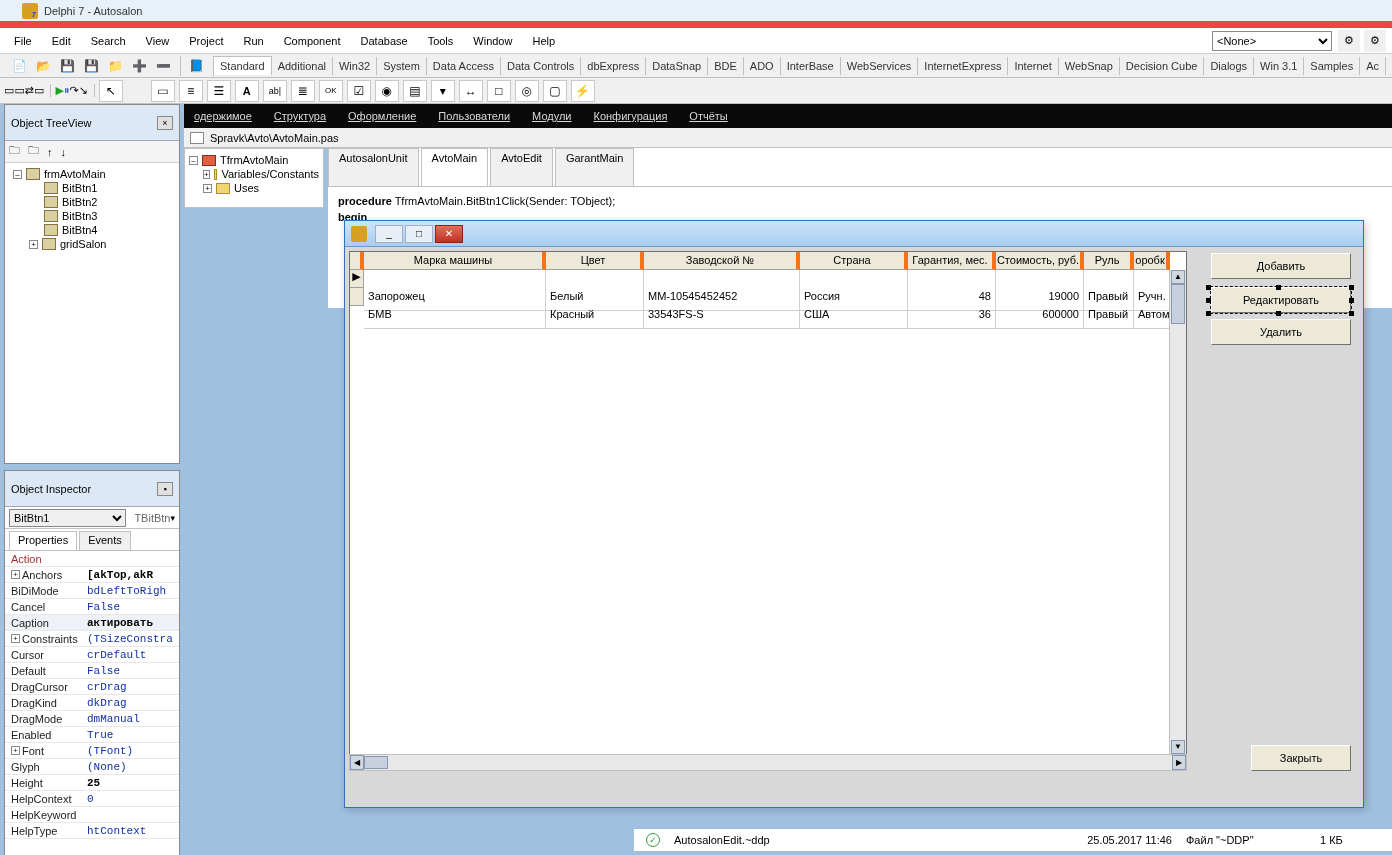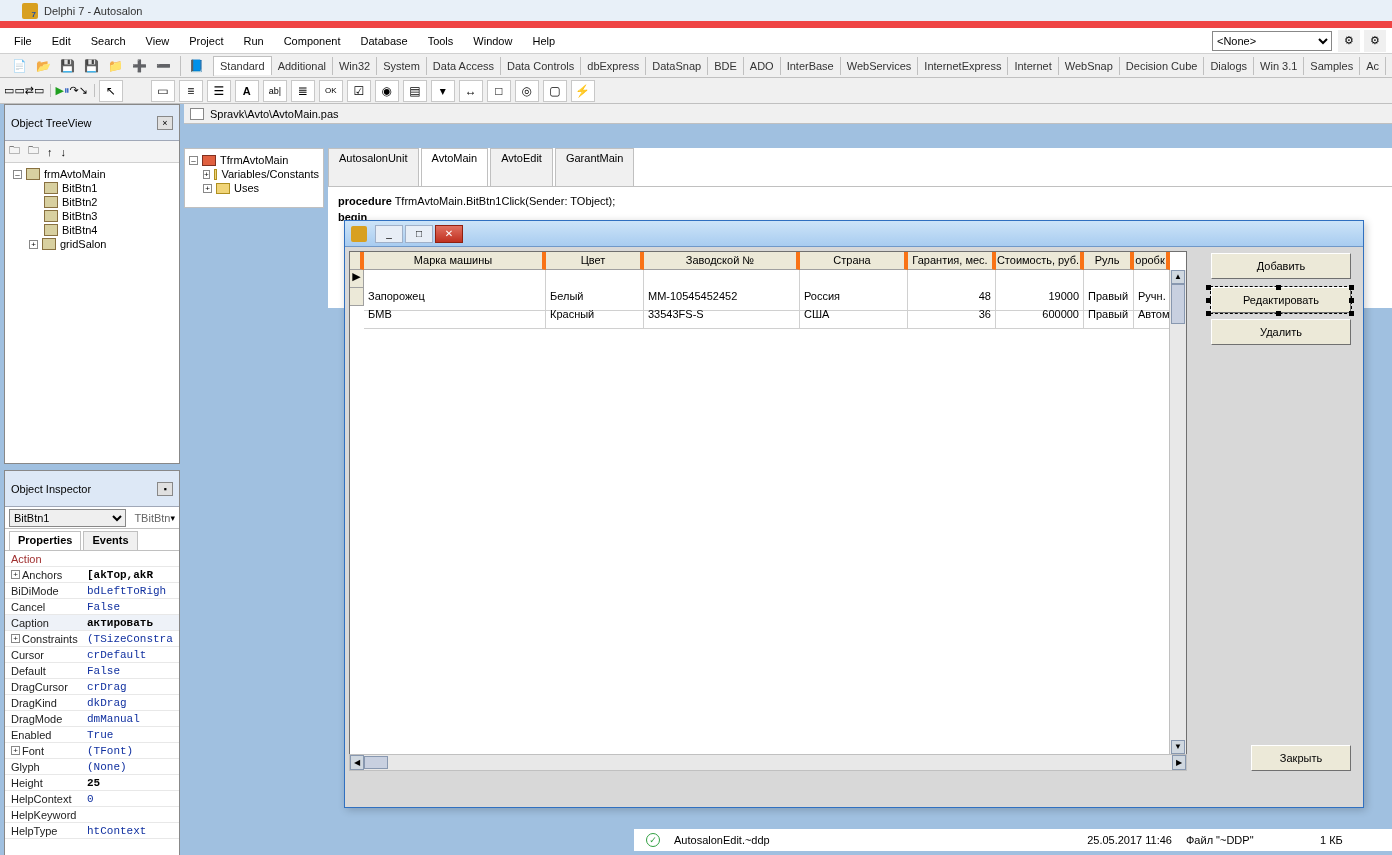--- a/index.html
+++ b/index.html
@@ -33,21 +33,21 @@
 .tree-tb { height: 22px; background: #f4f4f4; border-bottom: 1px solid #d0d0d0; display: flex; align-items: center; padding: 0 4px; gap: 8px; }
 .tree-body { padding: 4px; }
 .tree-node { padding: 1px 0 1px 20px; display: flex; align-items: center; gap: 4px; }
 .tree-node.root { padding-left: 4px; }
 .tree-node .sq { width: 9px; height: 9px; border: 1px solid #888; display: inline-flex; align-items: center; justify-content: center; font-size: 8px; line-height: 7px; }
 .tree-node .ficon { width: 14px; height: 12px; background: #d8d0a0; border: 1px solid #887040; }
 
 .obj-insp { position: absolute; left: 4px; top: 366px; width: 176px; height: 486px; background: #fff; border: 1px solid #888; }
 .insp-sel { height: 22px; border-bottom: 1px solid #c0c0c0; display: flex; align-items: center; padding: 0 4px; }
 .insp-sel select { flex: 1; border: 1px solid #888; height: 18px; font-size: 11px; }
-.insp-tabs { height: 22px; display: flex; border-bottom: 1px solid #c0c0c0; padding-top: 2px; padding-left: 4px; font-weight: bold; }
+.insp-tabs { height: 22px; display: flex; border-bottom: 1px solid #c0c0c0; padding-top: 2px; padding-left: 4px; }
 .insp-tabs .t { padding: 2px 8px; border: 1px solid #c0c0c0; border-bottom: none; margin-right: 2px; background: #f0f0f0; }
 .insp-tabs .t.active { background: #fff; }
 .insp-grid { overflow-y: auto; height: calc(100% - 64px); }
 .insp-row { display: flex; height: 16px; align-items: center; border-bottom: 1px solid #e8e8e8; }
 .insp-row .k { width: 78px; padding-left: 6px; color: #222; display: flex; align-items: center; gap: 2px; }
 .insp-row .k.red { color: #a03030; }
 .insp-row .k .exp { width: 9px; height: 9px; border: 1px solid #888; font-size: 8px; line-height: 7px; text-align: center; }
 .insp-row .v { flex: 1; padding-left: 4px; color: #1030a0; overflow: hidden; white-space: nowrap; font-family: Liberation Mono, monospace; }
 .insp-row .v.bold { font-weight: bold; color: #000; }
 .insp-row.hl { background: #eef2f8; }
@@ -321,20 +321,29 @@
           <div class="v"></div>
         </div>
         <div class="insp-row">
           <div class="k">HelpType</div>
           <div class="v">htContext</div>
         </div>
       </div>
   </div>
 
   <div class="main-area">
+    <div class="black-menu" id="black-menu">
+        <span>одержимое</span>
+        <span>Структура</span>
+        <span>Оформление</span>
+        <span>Пользователи</span>
+        <span>Модули</span>
+        <span>Конфигурация</span>
+        <span>Отчёты</span>
+      </div>
     <div class="path-bar">
       <span class="ficon"></span>
       <span>Spravk\Avto\AvtoMain.pas</span>
     </div>
 
     <div class="unit-tree">
       <div class="node">
           <span class="sq">–</span>
           <span style="width:14px;height:11px;background:#e06040;border:1px solid #803020"></span>
           <span>TfrmAvtoMain</span>

